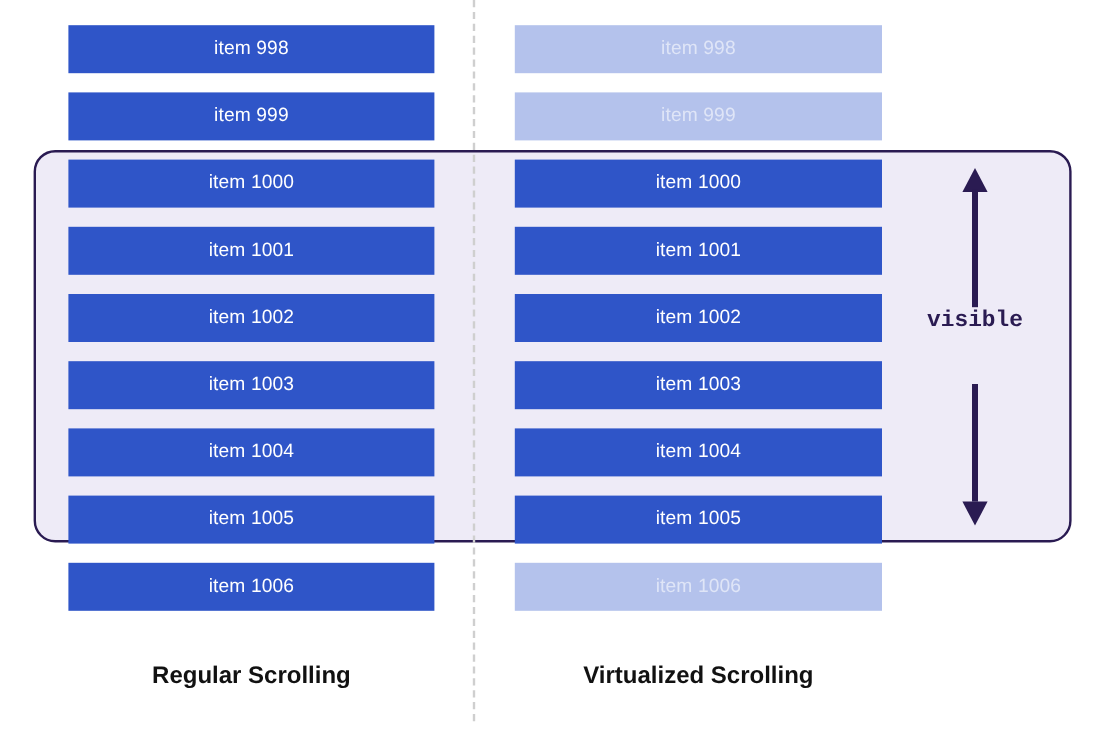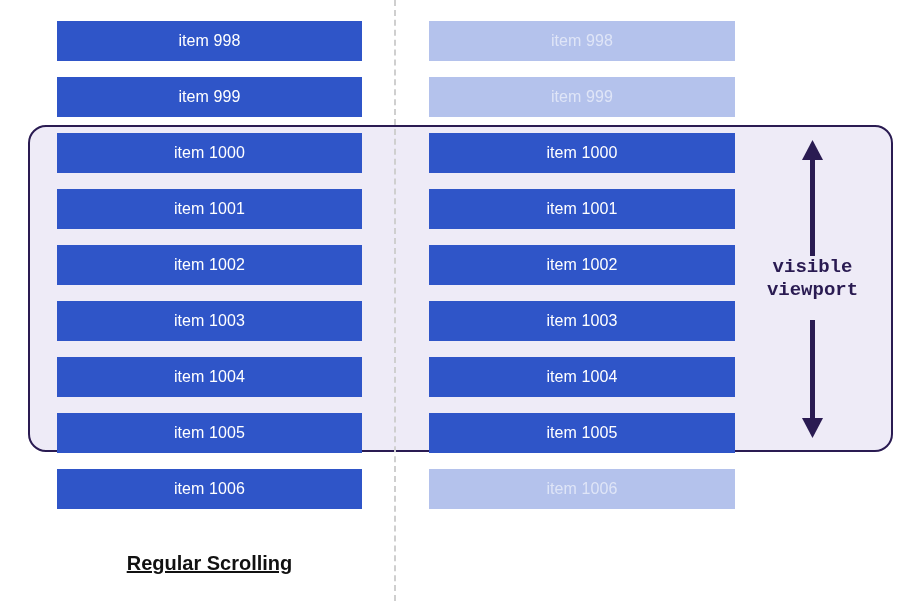--- a/index.html
+++ b/index.html
@@ -106,21 +106,20 @@
 
   
   .caption {
     position: absolute;
     top: 552px;
     font-size: 20px;
     font-weight: bold;
     color: #111111;
     text-align: center;
     user-select: none;
-    text-decoration: underline;
   }
   .caption.left  { left: 57px;  width: 305px; }
   .caption.right { left: 429px; width: 306px; }
 </style>
 </head>
 <body>
 
 <div id="stage">
 
   <div class="viewport-box"></div>
@@ -155,19 +154,19 @@
     <svg class="arrow-svg" width="135" height="302" viewBox="0 0 135 302">
 
       <path d="M67.5 2 L78 22 L57 22 Z" fill="#2a1b52"></path>
       <rect x="65" y="20" width="5" height="98" fill="#2a1b52"></rect>
 
       <rect x="65" y="182" width="5" height="98" fill="#2a1b52"></rect>
       <path d="M67.5 300 L78 280 L57 280 Z" fill="#2a1b52"></path>
     </svg>
     <div class="viewport-label">
       <span>visible</span>
-      <span>viewport</span>
     </div>
   </div>
 
   <div class="caption left">Regular Scrolling</div>
+  <div class="caption right">Virtualized Scrolling</div>
 
 </div>
 
 </body></html>

